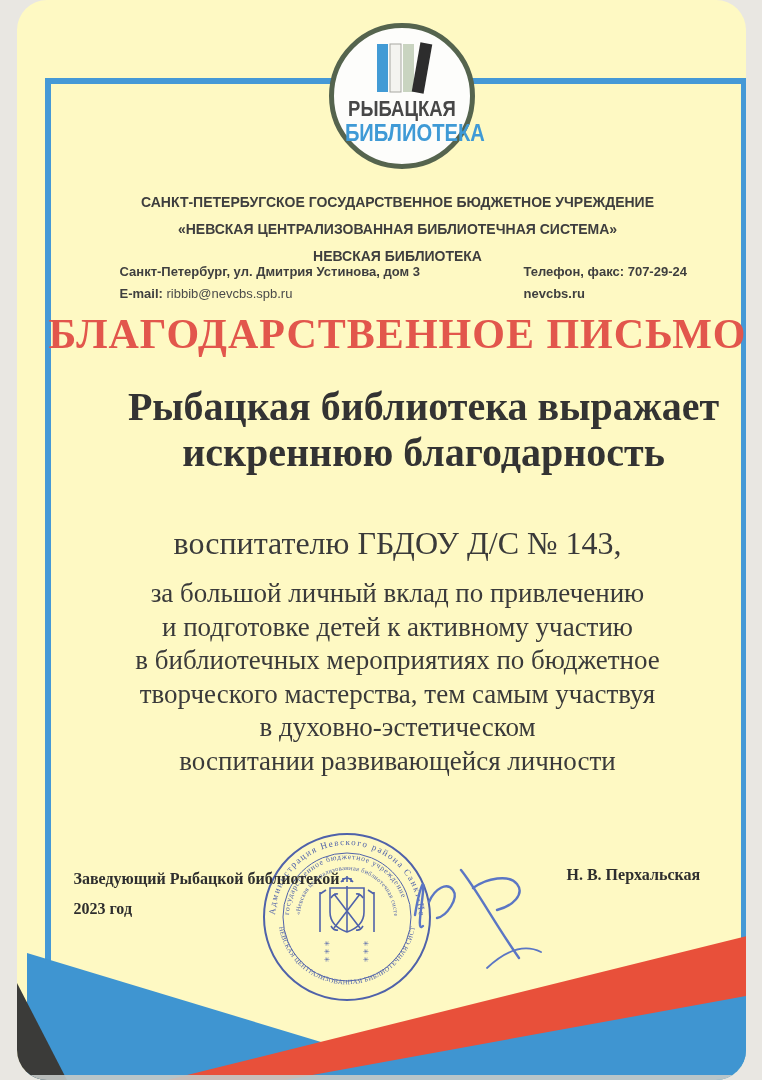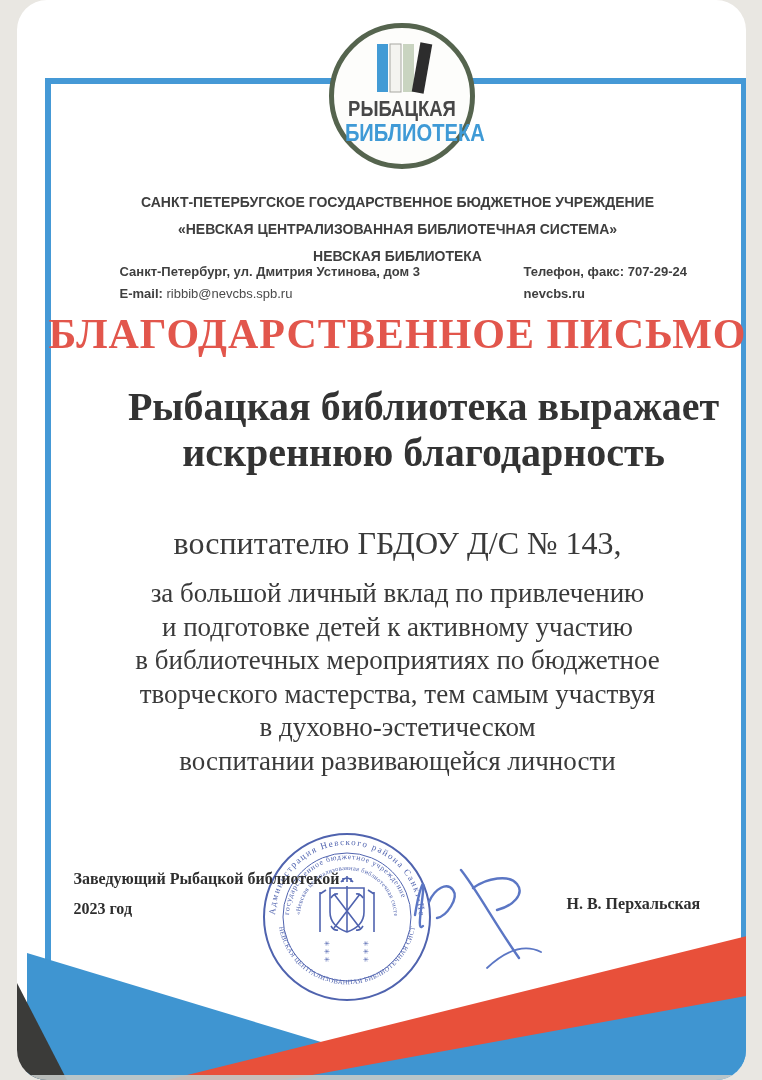--- a/index.html
+++ b/index.html
@@ -1,18 +1,18 @@
 <!DOCTYPE html>
 <html><head>
 <meta charset="utf-8">
 <style>
   html,body { margin:0; padding:0; background:#e9e7e2; }
   .page {
     position:relative; width:729px; height:1080px; margin:0 auto;
-    background:#ffffff; overflow:hidden;
+    background:#fef9c3; overflow:hidden;
     font-family:"Liberation Serif", serif; color:#3a3a3a;border-radius:30px;
   }
 
   
   .frame {
     position:absolute; left:28px; top:78px; width:702px; height:1002px;
     border-top:6px solid #4599d6; border-left:6px solid #4599d6; border-right:6px solid #4599d6;
     box-sizing:border-box; z-index:1;
   }
 
@@ -61,21 +61,21 @@
     position:absolute; left:0; top:577px; width:762px; text-align:center;
     font-size:27px; line-height:33.5px; color:#3a3a3a; z-index:2;
   }
 
   .footer-left {
     position:absolute; left:57px; top:864px; z-index:4;
     font-weight:bold; font-size:16px; color:#2e2e2e; line-height:30px;
   }
   .footer-right {
     position:absolute; left:550px; top:866px; z-index:4;
-    font-weight:bold; font-size:16px; color:#2e2e2e;margin-top:29px;
+    font-weight:bold; font-size:16px; color:#2e2e2e;
   }
 
   .stamp-svg { position:absolute; left:235px; top:822px; z-index:3; opacity:0.92; }
   .sign-svg  { position:absolute; left:360px; top:840px; z-index:3; }
   .decor-svg { position:absolute; left:0; top:920px; z-index:5; }
 
   .stamp-text { font-family:"Liberation Serif", serif; fill:#4156a8; }
 </style>
 </head>
 <body>

